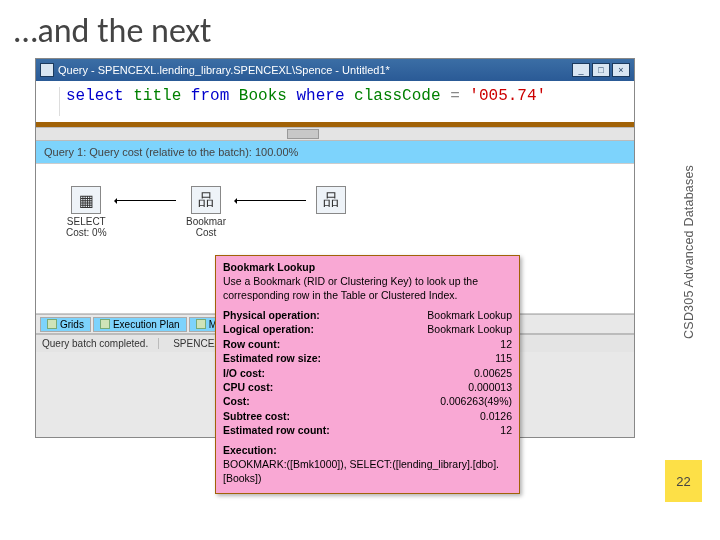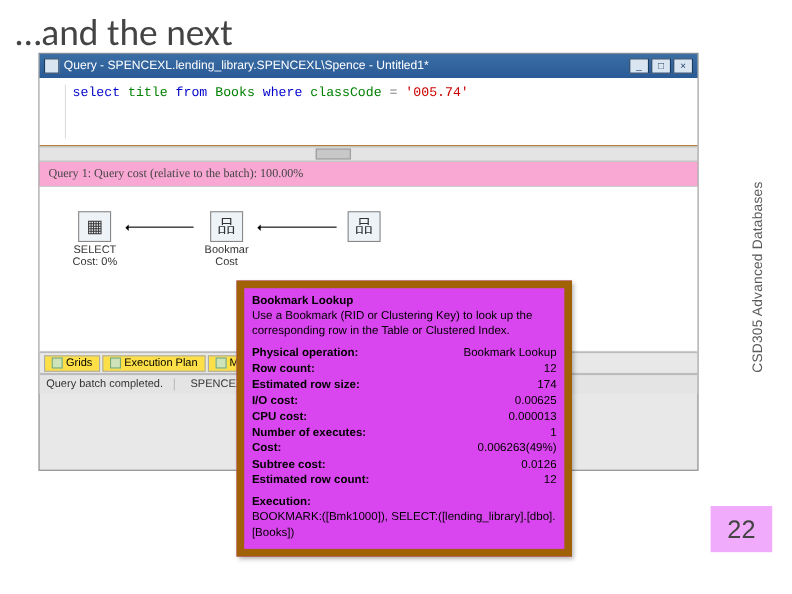--- a/index.html
+++ b/index.html
@@ -1,54 +1,54 @@
 <!DOCTYPE html>
 <html><head>
 <meta charset="utf-8">
 <style>
   * { box-sizing: border-box; margin: 0; padding: 0; }
   body { width: 720px; height: 540px; background: #fff; font-family: "Segoe UI", Arial, sans-serif; position: relative; overflow: hidden; }
   .slide-title { font-size: 34px; font-weight: 400; color: #444; padding: 10px 14px 6px 14px; font-family: Calibri, Arial, sans-serif; }
-  .screenshot { position: absolute; left: 35px; top: 48px; width: 600px; height: 380px; border: 1px solid #888; background: #e8e8e8; }
+  .screenshot { position: absolute; left: 35px; top: 58px; width: 600px; height: 380px; border: 1px solid #888; background: #e8e8e8; }
   .titlebar { height: 22px; background: linear-gradient(#3b6ea5, #2a5a96); display: flex; align-items: center; color: #fff; font-size: 11px; padding: 0 4px; }
   .titlebar .tb-icon { width: 14px; height: 14px; background: #d9e6f2; margin-right: 4px; border: 1px solid #1b3a5e; }
   .titlebar .title-text { flex: 1; white-space: nowrap; overflow: hidden; }
   .winbtns { display: flex; gap: 2px; }
   .winbtn { width: 18px; height: 14px; background: #d9e6f2; border: 1px solid #1b3a5e; font-size: 9px; display: flex; align-items: center; justify-content: center; color: #1b3a5e; }
-  .sql-area { background: #fff; height: 62px; padding: 6px 8px; font-family: "Courier New", monospace; font-size: 12px; display: flex; align-items: flex-start; border-bottom: 1px solid #a16207; position: relative; }
+  .sql-area { background: #fff; height: 46px; padding: 6px 8px; font-family: "Courier New", monospace; font-size: 16px; display: flex; align-items: flex-start; border-bottom: 5px solid #a16207; position: relative; }
   .gutter { width: 16px; height: 100%; border-right: 1px solid #ddd; margin-right: 6px; }
   .kw { color: #0000cc; }
   .ident { color: #008000; }
   .op { color: #888; }
   .str { color: #cc0000; }
   .hscroll { height: 14px; background: #e4e4e4; border-top: 1px solid #bbb; border-bottom: 1px solid #bbb; position: relative; }
   .hscroll .thumb { position: absolute; left: 42%; top: 1px; width: 32px; height: 10px; background: #c8c8c8; border: 1px solid #999; }
-  .qinfo { background: #f9a8d4; padding: 4px 8px; font-family: Liberation Serif, serif; font-size: 11px; color: #444; border-bottom: 1px solid #ccc; }
+  .qinfo { background: #7dd3fc; padding: 4px 8px; font-family: Liberation Sans, sans-serif; font-size: 11px; color: #444; border-bottom: 1px solid #ccc; }
   .qinfo div { white-space: nowrap; line-height: 1.3; }
   .planpane { background: #fff; height: 150px; position: relative; border-bottom: 1px solid #ccc; }
   .op-node { position: absolute; text-align: center; font-size: 10px; font-family: Tahoma, Arial, sans-serif; color: #333; }
   .op-node .op-icon { width: 30px; height: 28px; margin: 0 auto 2px auto; border: 1px solid #888; background: #eef3f8; display: flex; align-items: center; justify-content: center; font-size: 16px; }
   .arrow { position: absolute; height: 0; border-top: 1px solid #000; }
   .arrow::before { content: ""; position: absolute; left: -5px; top: -3px; border: 3px solid transparent; border-right-color: #000; }
   .tabs-row { height: 20px; background: #e8e8e8; display: flex; align-items: center; gap: 2px; padding-left: 4px; border-top: 1px solid #bbb; border-bottom: 1px solid #bbb; }
-  .tab { background: #fde047; border: 1px solid #aaa; font-size: 10px; padding: 1px 6px; display: flex; align-items: center; gap: 3px; }
+  .tab { background: #7dd3fc; border: 1px solid #aaa; font-size: 10px; padding: 1px 6px; display: flex; align-items: center; gap: 3px; }
   .tab .tab-ico { width: 10px; height: 10px; background: #cfe3b8; border: 1px solid #7a7; }
   .statusbar { height: 18px; background: #e4e4e4; display: flex; align-items: center; font-size: 10px; color: #333; padding: 0 6px; gap: 14px; border-top: 1px solid #bbb; }
   .statusbar span { border-right: 1px solid #bbb; padding-right: 10px; }
   .statusbar span:last-child { border-right: none; }
-  .tooltip { position: absolute; left: 215px; top: 255px; width: 305px; background: #d946ef; border: 7px solid #a16207; font-family: Tahoma, Arial, sans-serif; font-size: 10.5px; color: #000; padding: 5px 7px 7px 7px; line-height: 1.28; box-shadow: 2px 2px 4px rgba(0,0,0,.3); }
+  .tooltip { position: absolute; left: 215px; top: 255px; width: 305px; background: #f9a8d4; border: 1px solid #a16207; font-family: Tahoma, Arial, sans-serif; font-size: 10.5px; color: #000; padding: 5px 7px 7px 7px; line-height: 1.28; box-shadow: 2px 2px 4px rgba(0,0,0,.3); }
   .tooltip .tt-title { font-weight: bold; margin-bottom: 1px; }
   .tooltip .tt-desc { margin-bottom: 6px; }
   .tooltip table { width: 100%; border-collapse: collapse; }
   .tooltip td { padding: 0.5px 0; vertical-align: top; }
   .tooltip td.k { font-weight: bold; }
   .tooltip td.v { text-align: right; }
   .tooltip .sep { height: 5px; }
   .vtext { position: absolute; right: 24px; top: 165px; font-size: 12.5px; color: #5a5a5a; writing-mode: vertical-rl; transform: rotate(180deg); letter-spacing: .2px; }
-  .pagenum-box { position: absolute; right: 18px; bottom: 38px; width: 56px; height: 42px; background: #f0abfc; display: flex; align-items: center; justify-content: center; font-size: 23px; color: #444; }
+  .pagenum-box { position: absolute; right: 18px; bottom: 38px; width: 37px; height: 42px; background: #fde047; display: flex; align-items: center; justify-content: center; font-size: 13px; color: #444; }
 </style>
 </head>
 <body>
 
 <div class="slide-title">…and the next</div>
 
 <div class="screenshot">
   <div class="titlebar">
     <div class="tb-icon"></div>
     <div class="title-text">Query - SPENCEXL.lending_library.SPENCEXL\Spence - Untitled1*</div>
@@ -124,38 +124,38 @@
 <div class="tooltip">
   <div class="tt-title">Bookmark Lookup</div>
   <div class="tt-desc">Use a Bookmark (RID or Clustering Key) to look up the corresponding row in the Table or Clustered Index.</div>
   <table>
     <tbody>
         <tr>
           <td class="k">Physical operation:</td>
           <td class="v">Bookmark Lookup</td>
         </tr>
     <tr>
+          <td class="k">Logical operation:</td>
+          <td class="v">Bookmark Lookup</td>
+        </tr>
+    <tr>
           <td class="k">Row count:</td>
           <td class="v">12</td>
         </tr>
     <tr>
           <td class="k">Estimated row size:</td>
-          <td class="v">174</td>
+          <td class="v">115</td>
         </tr>
     <tr>
           <td class="k">I/O cost:</td>
           <td class="v">0.00625</td>
         </tr>
     <tr>
           <td class="k">CPU cost:</td>
           <td class="v">0.000013</td>
-        </tr>
-    <tr>
-          <td class="k">Number of executes:</td>
-          <td class="v">1</td>
         </tr>
     <tr>
           <td class="k">Cost:</td>
           <td class="v">0.006263(49%)</td>
         </tr>
     <tr>
           <td class="k">Subtree cost:</td>
           <td class="v">0.0126</td>
         </tr>
     <tr>

